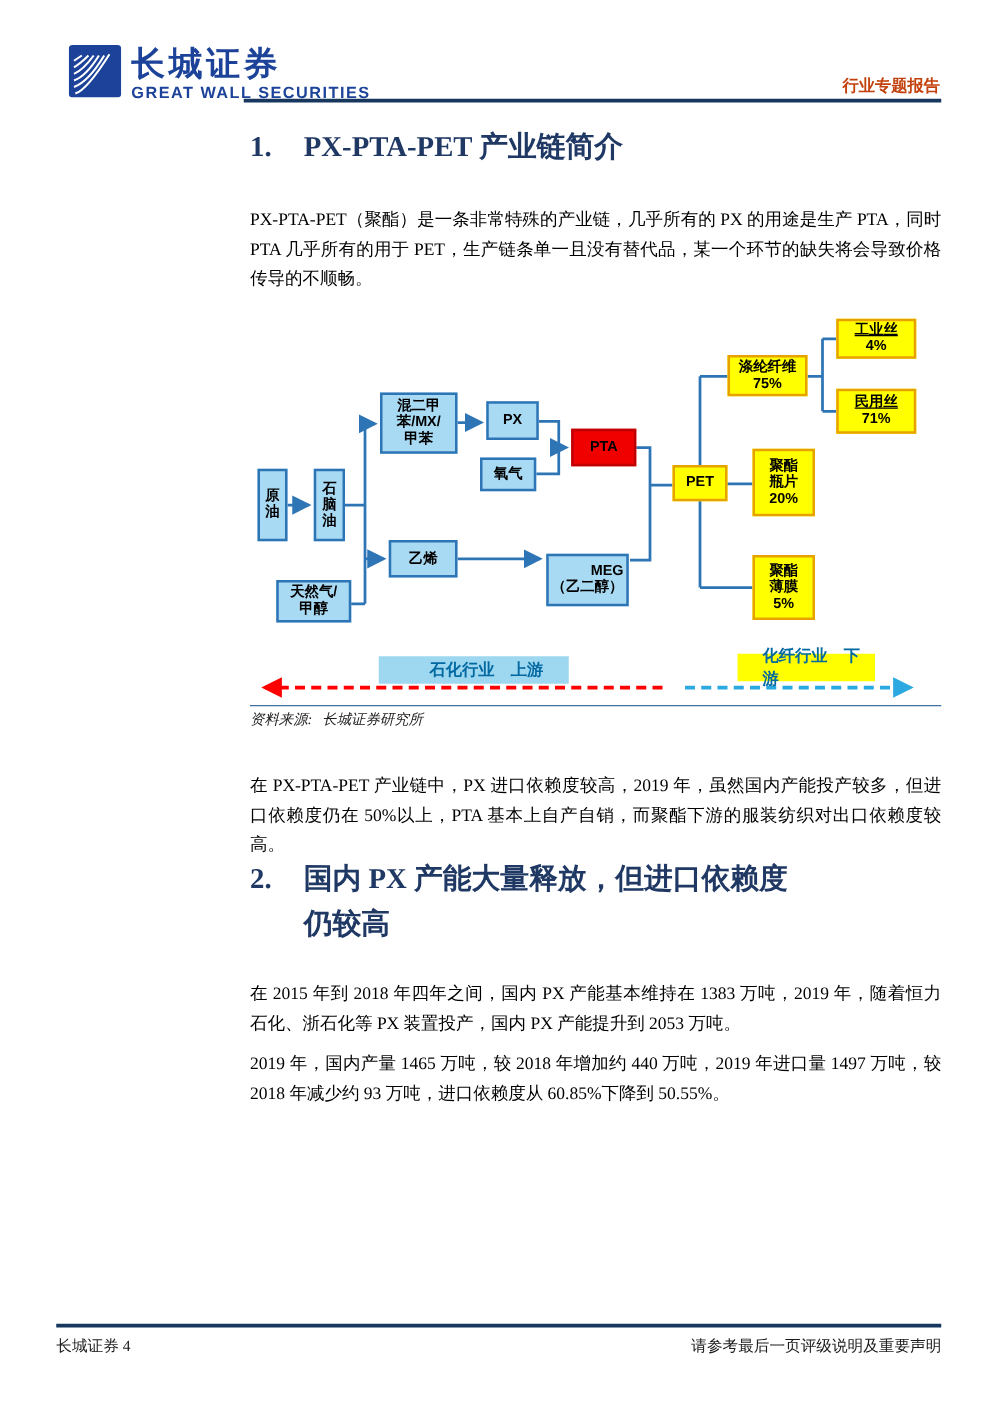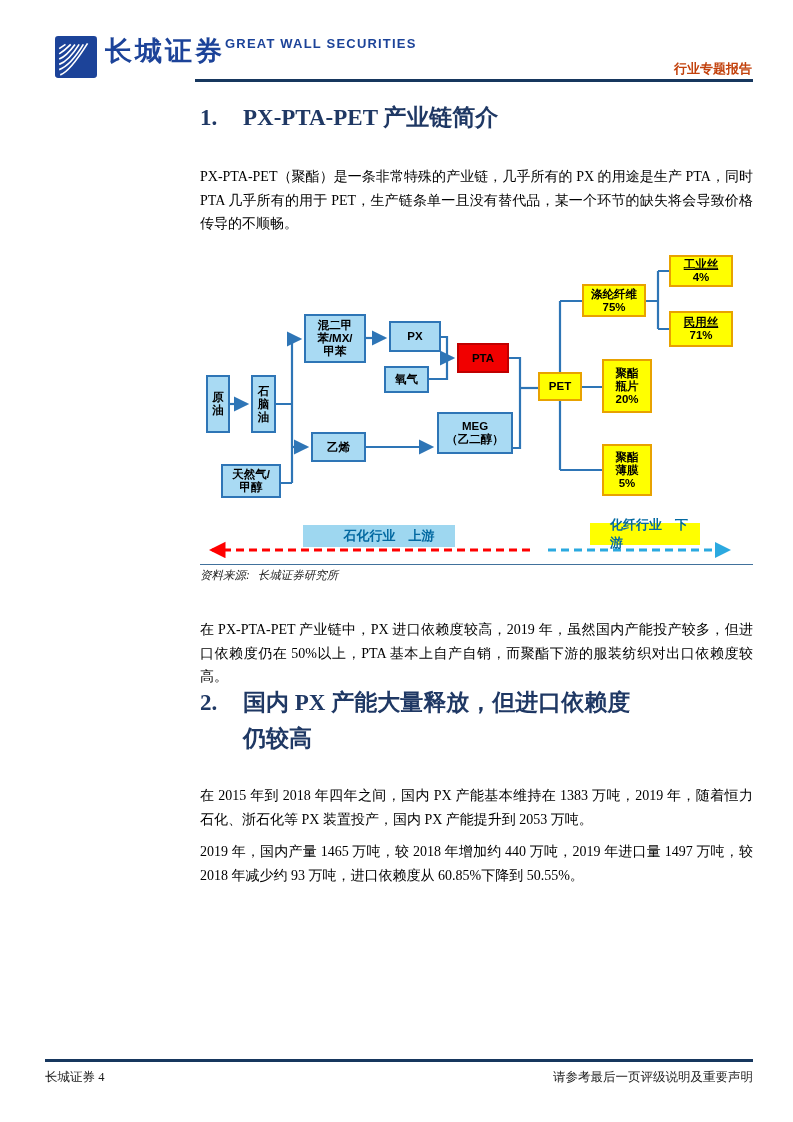--- a/index.html
+++ b/index.html
@@ -2,21 +2,21 @@
 <html><head>
 <meta charset="utf-8">
 <style>
   html,body{margin:0;padding:0;background:#ffffff;}
   .page{position:relative;width:793px;height:1122px;background:#ffffff;overflow:hidden;
         font-family:"Liberation Serif","DejaVu Serif",serif;color:#000;}
 
   
   .logo-wrap{position:absolute;left:55px;top:36px;display:flex;align-items:flex-start;gap:8px;}
   .logo-icon{width:42px;height:42px;flex:0 0 auto;}
-  .logo-text-col{display:flex;flex-direction:row;}
+  .logo-text-col{display:flex;flex-direction:column;}
   .logo-cn{font-size:27px;font-weight:bold;color:#1c4399;letter-spacing:3px;line-height:30px;
            font-family:"Liberation Serif","DejaVu Serif",serif;}
   .logo-en{font-size:13px;color:#1c4399;letter-spacing:1.2px;font-family:"Liberation Sans","DejaVu Sans",sans-serif;font-weight:bold;}
   .report-type{position:absolute;right:41px;top:60px;font-size:13px;font-weight:bold;color:#c2410c;}
   .header-rule{position:absolute;left:195px;right:40px;top:79px;height:3px;background:#17375E;}
 
   
   .heading{position:absolute;left:200px;width:555px;color:#1F3864;font-weight:bold;
            font-size:23px;line-height:36px;}
   .heading .num{position:absolute;left:0;top:0;}
@@ -123,27 +123,27 @@
     </svg>
 
     <div class="node blue" style="left:6px;top:120px;width:24px;height:58px;">原
 油</div>
     <div class="node blue" style="left:51px;top:120px;width:25px;height:58px;">石
 脑
 油</div>
     <div class="node blue" style="left:104px;top:59px;width:62px;height:49px;">混二甲
 苯/MX/
 甲苯</div>
-    <div class="node blue" style="left:189px;top:66px;width:52px;height:31px;">PX</div>
+    <div class="node blue" style="left:189px;top:66px;width:42px;height:31px;">PX</div>
     <div class="node blue" style="left:184px;top:111px;width:45px;height:27px;">氧气</div>
     <div class="node red" style="left:257px;top:88px;width:52px;height:30px;">PTA</div>
     <div class="node blue" style="left:111px;top:177px;width:55px;height:30px;">乙烯</div>
     <div class="node blue" style="left:21px;top:209px;width:60px;height:34px;">天然气/
 甲醇</div>
-    <div class="node blue" style="left:237px;top:157px;width:76px;height:42px;">MEG
+    <div class="node blue" style="left:237px;top:188px;width:66px;height:42px;text-align:right;">MEG
 （乙二醇）</div>
     <div class="node yellow" style="left:338px;top:117px;width:44px;height:29px;">PET</div>
     <div class="node yellow" style="left:382px;top:29px;width:64px;height:33px;">涤纶纤维
 75%</div>
     <div class="node yellow" style="left:469px;top:0px;width:64px;height:32px;">
       <span class="u">工业丝</span>
       <span>4%</span>
     </div>
     <div class="node yellow" style="left:469px;top:56px;width:64px;height:36px;">
       <span class="u">民用丝</span>

